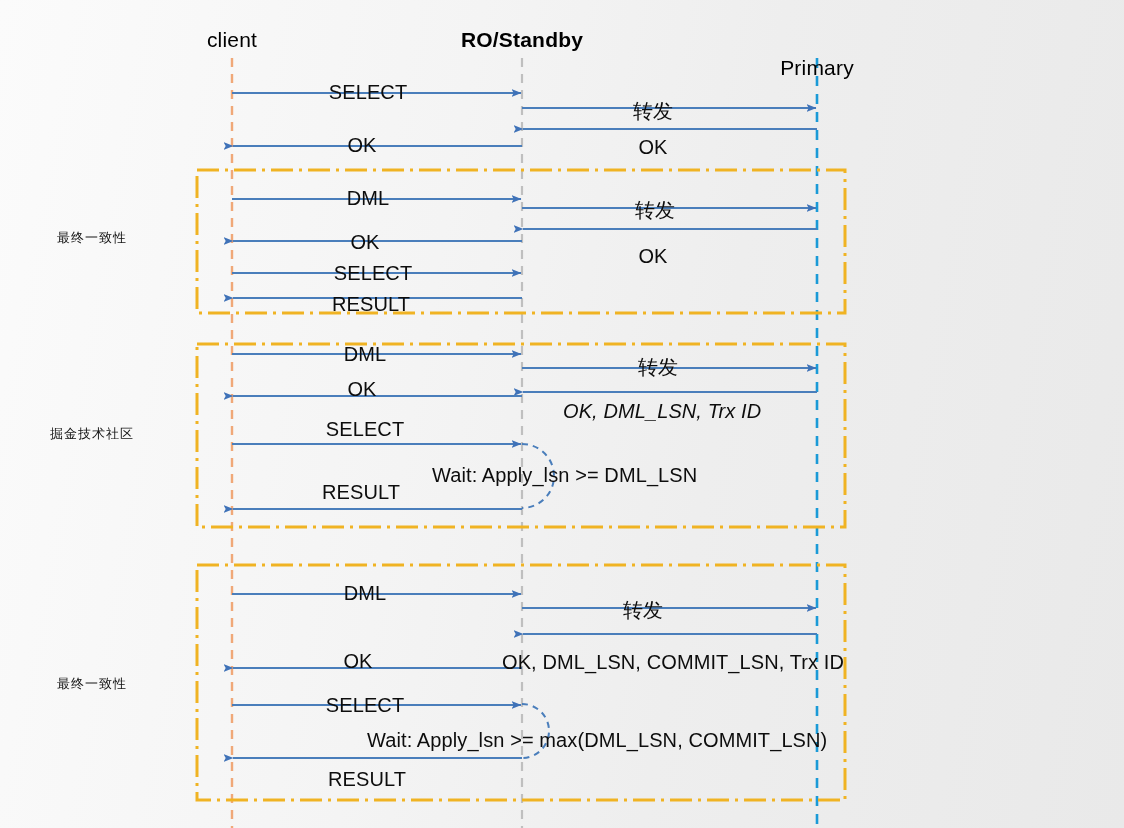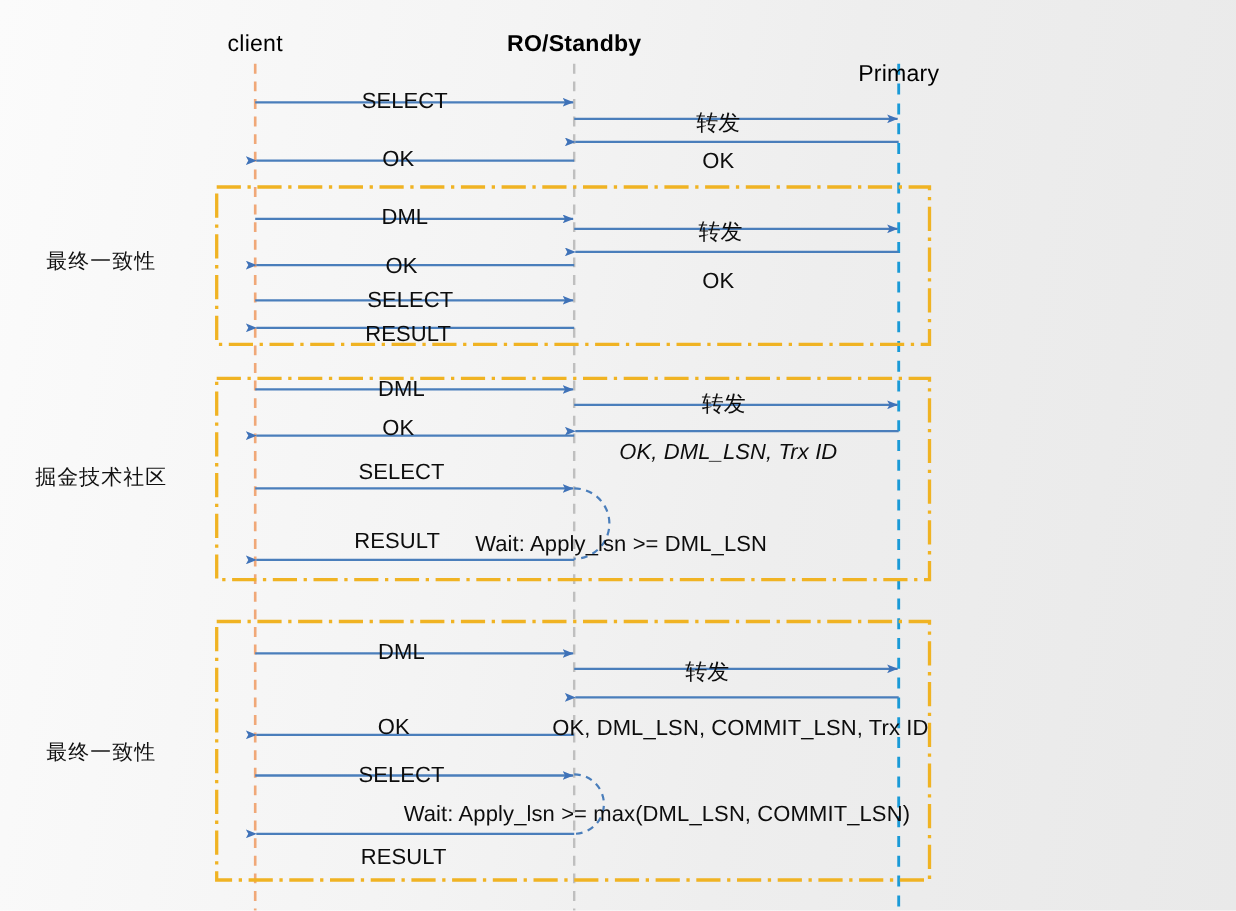--- a/index.html
+++ b/index.html
@@ -36,21 +36,21 @@
     color: #0d0d0d;
     white-space: nowrap;
     letter-spacing: 0.1px;
   }
   .msg-label.center {
     transform: translateX(-50%);
   }
   .section-label {
     position: absolute;
     transform: translate(-50%, -50%);
-    font-size: 19px;
+    font-size: 13px;
     color: #111111;
     white-space: nowrap;
     font-family: Liberation Sans, sans-serif;
     letter-spacing: 1px;
   }
   .watermark {
     position: absolute;
     font-size: 20px;
     color: rgba(120,120,120,0.55);
     white-space: nowrap;
@@ -133,21 +133,21 @@
       <div class="msg-label center" style="left: 653px; top: 245px;">OK</div>
       <div class="msg-label center" style="left: 365px; top: 231px;">OK</div>
       <div class="msg-label center" style="left: 373px; top: 262px;">SELECT</div>
       <div class="msg-label center" style="left: 371px; top: 293px;">RESULT</div>
       <div class="msg-label center" style="left: 365px; top: 343px;">DML</div>
       <div class="msg-label center" style="left: 658px; top: 354px;">转发</div>
       <div class="msg-label center" style="left: 362px; top: 378px;">OK</div>
       <div class="msg-label" style="left: 563px; top: 400px; font-style: italic;">OK, DML_LSN, Trx ID</div>
       <div class="msg-label center" style="left: 365px; top: 418px;">SELECT</div>
       <div class="msg-label center" style="left: 361px; top: 481px;">RESULT</div>
-      <div class="msg-label" style="left: 432px; top: 484px;">Wait: Apply_lsn &gt;= DML_LSN</div>
+      <div class="msg-label" style="left: 432px; top: 464px;">Wait: Apply_lsn &gt;= DML_LSN</div>
       <div class="msg-label center" style="left: 365px; top: 582px;">DML</div>
       <div class="msg-label center" style="left: 643px; top: 597px;">转发</div>
       <div class="msg-label center" style="left: 358px; top: 650px;">OK</div>
       <div class="msg-label" style="left: 502px; top: 651px;">OK, DML_LSN, COMMIT_LSN, Trx ID</div>
       <div class="msg-label center" style="left: 365px; top: 694px;">SELECT</div>
       <div class="msg-label center" style="left: 367px; top: 768px;">RESULT</div>
       <div class="msg-label" style="left: 367px; top: 729px; text-align: right;">Wait: Apply_lsn &gt;= max(DML_LSN, COMMIT_LSN)</div>
     </div>
 
 

